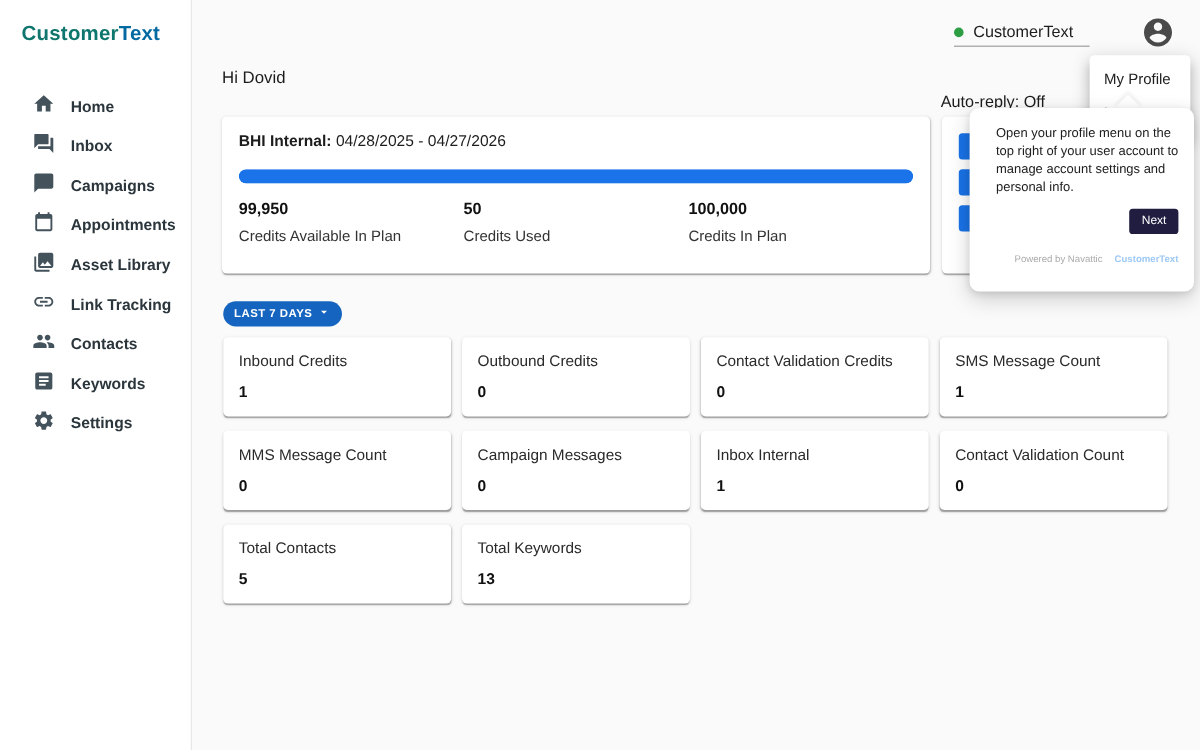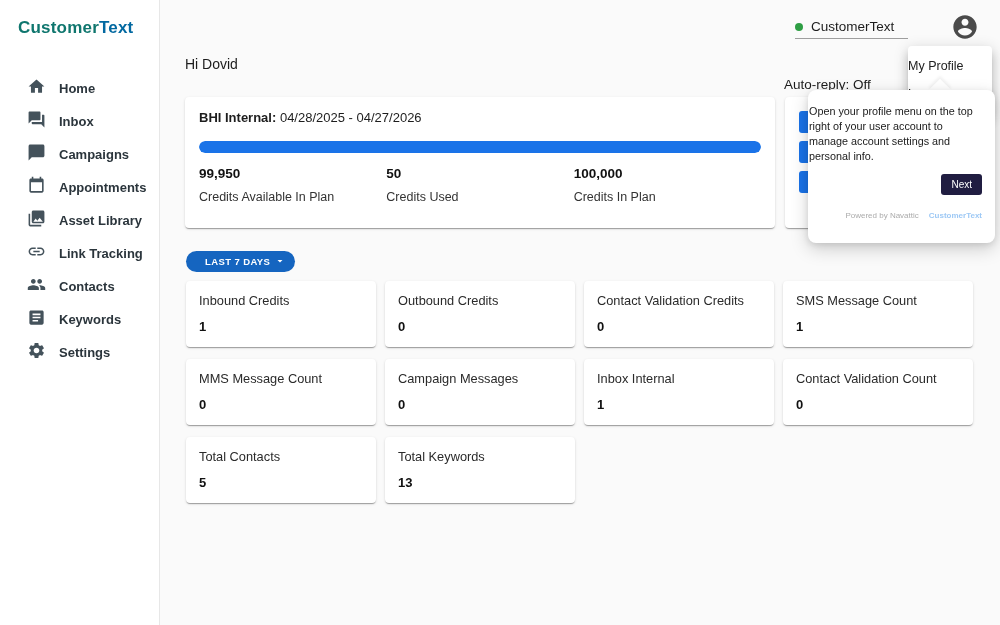--- a/index.html
+++ b/index.html
@@ -38,36 +38,36 @@
   .plan-stat .v { font-size:13.5px; font-weight:bold; color:#111; }
   .plan-stat .l { margin-top:9px; font-size:12.5px; color:#333; }
 
   
   .actions-card { position:absolute; left:785px; top:97px; width:205px; height:131px; padding:14px; z-index:1; }
   .action-btn { width:170px; height:22px; border-radius:3px; background:#1a73e8; border:none; margin-bottom:8px; display:block; cursor:pointer; }
 
   
   .profile-menu { position:absolute; left:908px; top:46px; width:84px; padding:6px 0; z-index:6;
     box-shadow:0 5px 5px -3px rgba(0,0,0,.2), 0 8px 10px 1px rgba(0,0,0,.14), 0 3px 14px 2px rgba(0,0,0,.12); }
-  .profile-menu .mi { padding:7px 0; font-size:12.5px; color:#212121; cursor:pointer; white-space:nowrap; }
+  .profile-menu .mi { padding:7px 12px; font-size:12.5px; color:#212121; cursor:pointer; white-space:nowrap; }
 
   
   .tour-caret { position:absolute; left:932px; top:82px; width:16px; height:16px; background:#fff; transform:rotate(45deg); z-index:7;
     box-shadow:-2px -2px 3px rgba(0,0,0,.06); }
-  .tour-popup { position:absolute; left:808px; top:90px; width:187px; height:153px; border-radius:8px; padding:14px 13px 8px 1px; z-index:8;
+  .tour-popup { position:absolute; left:808px; top:90px; width:187px; height:153px; border-radius:8px; padding:14px 13px 8px 22px; z-index:8;
     background:#fff; box-shadow:0 6px 18px rgba(0,0,0,.18), 0 2px 6px rgba(0,0,0,.1); }
   .tour-text { font-size:10.8px; line-height:15px; color:#202020; }
   .tour-next-row { display:flex; justify-content:flex-end; margin-top:10px; }
   .tour-next { background:#201d41; color:#fff; border:none; border-radius:3px; font-size:10px; padding:5px 10px; cursor:pointer; font-family:"Liberation Sans",sans-serif; }
   .tour-footer { display:flex; justify-content:flex-end; align-items:flex-end; gap:10px; margin-top:16px; }
   .powered { font-size:8px; color:#ababab; }
   .tour-brand { font-size:8px; font-weight:bold; color:#9ec9f5; }
 
   
-  .range-chip { position:absolute; left:186px; top:251px; height:21px; padding:0 9px 0 19px; display:flex; align-items:center; gap:4px;
+  .range-chip { position:absolute; left:186px; top:251px; height:21px; padding:0 9px 0 9px; display:flex; align-items:center; gap:4px;
     background:#1565c0; color:#fff; border:none; border-radius:11px; font-size:9.5px; font-weight:bold; letter-spacing:.4px; cursor:pointer; z-index:2;
     font-family:"Liberation Sans",sans-serif; }
   .range-chip svg { width:12px; height:12px; fill:#fff; }
 
   
   .stats-grid { position:absolute; left:186px; top:281px; width:790px; display:grid; grid-template-columns:repeat(4, 190px); gap:12px 9px; z-index:2; }
   .stat-card { height:66px; padding:12px 13px; }
   .stat-card .label { font-size:12.8px; color:#2a2a2a; }
   .stat-card .value { margin-top:11px; font-size:13px; font-weight:bold; color:#111; }
 </style>

